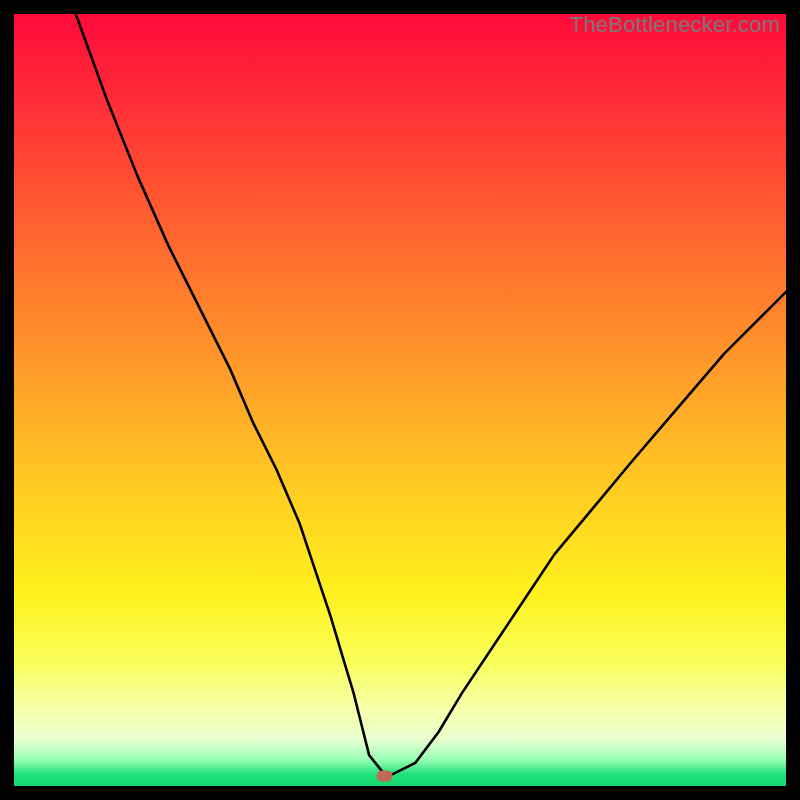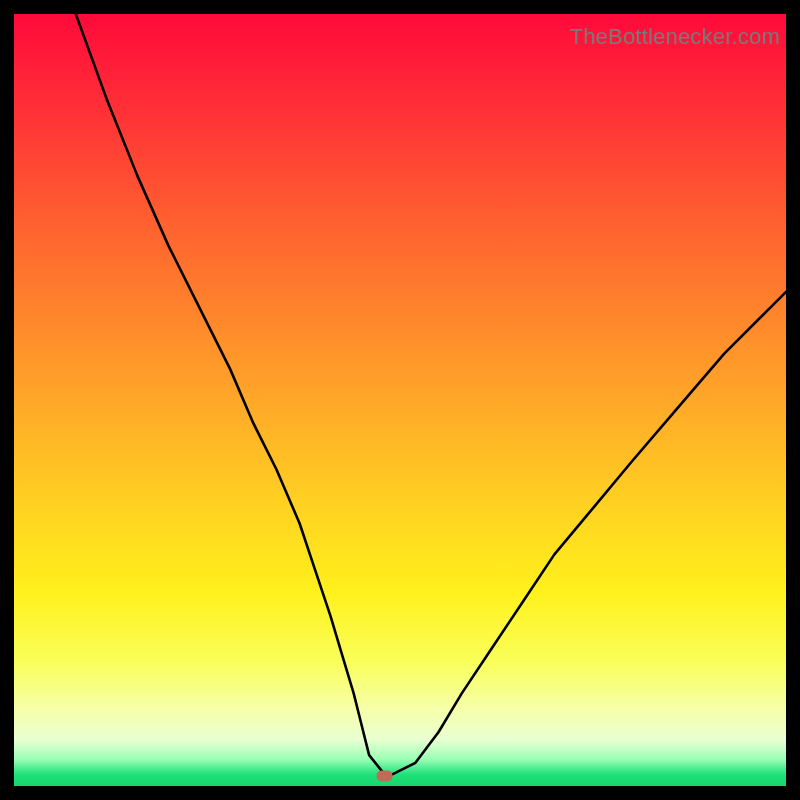--- a/index.html
+++ b/index.html
@@ -28,21 +28,20 @@
   }
   .watermark {
     position: absolute;
     top: 12px;
     right: 20px;
     color: #7a7a7a;
     font-size: 22px;
     font-weight: 500;
     letter-spacing: 0.2px;
     user-select: none;
-    margin-top: 12px;
   }
 </style>
 </head>
 <body>
 
 <div class="frame">
   <svg class="plot-area" viewBox="0 0 772 772" preserveAspectRatio="none">
     <defs>
       <linearGradient id="bg-grad" x1="0" y1="0" x2="0" y2="1">
           <stop offset="0%" stop-color="#ff0a3a"></stop>

